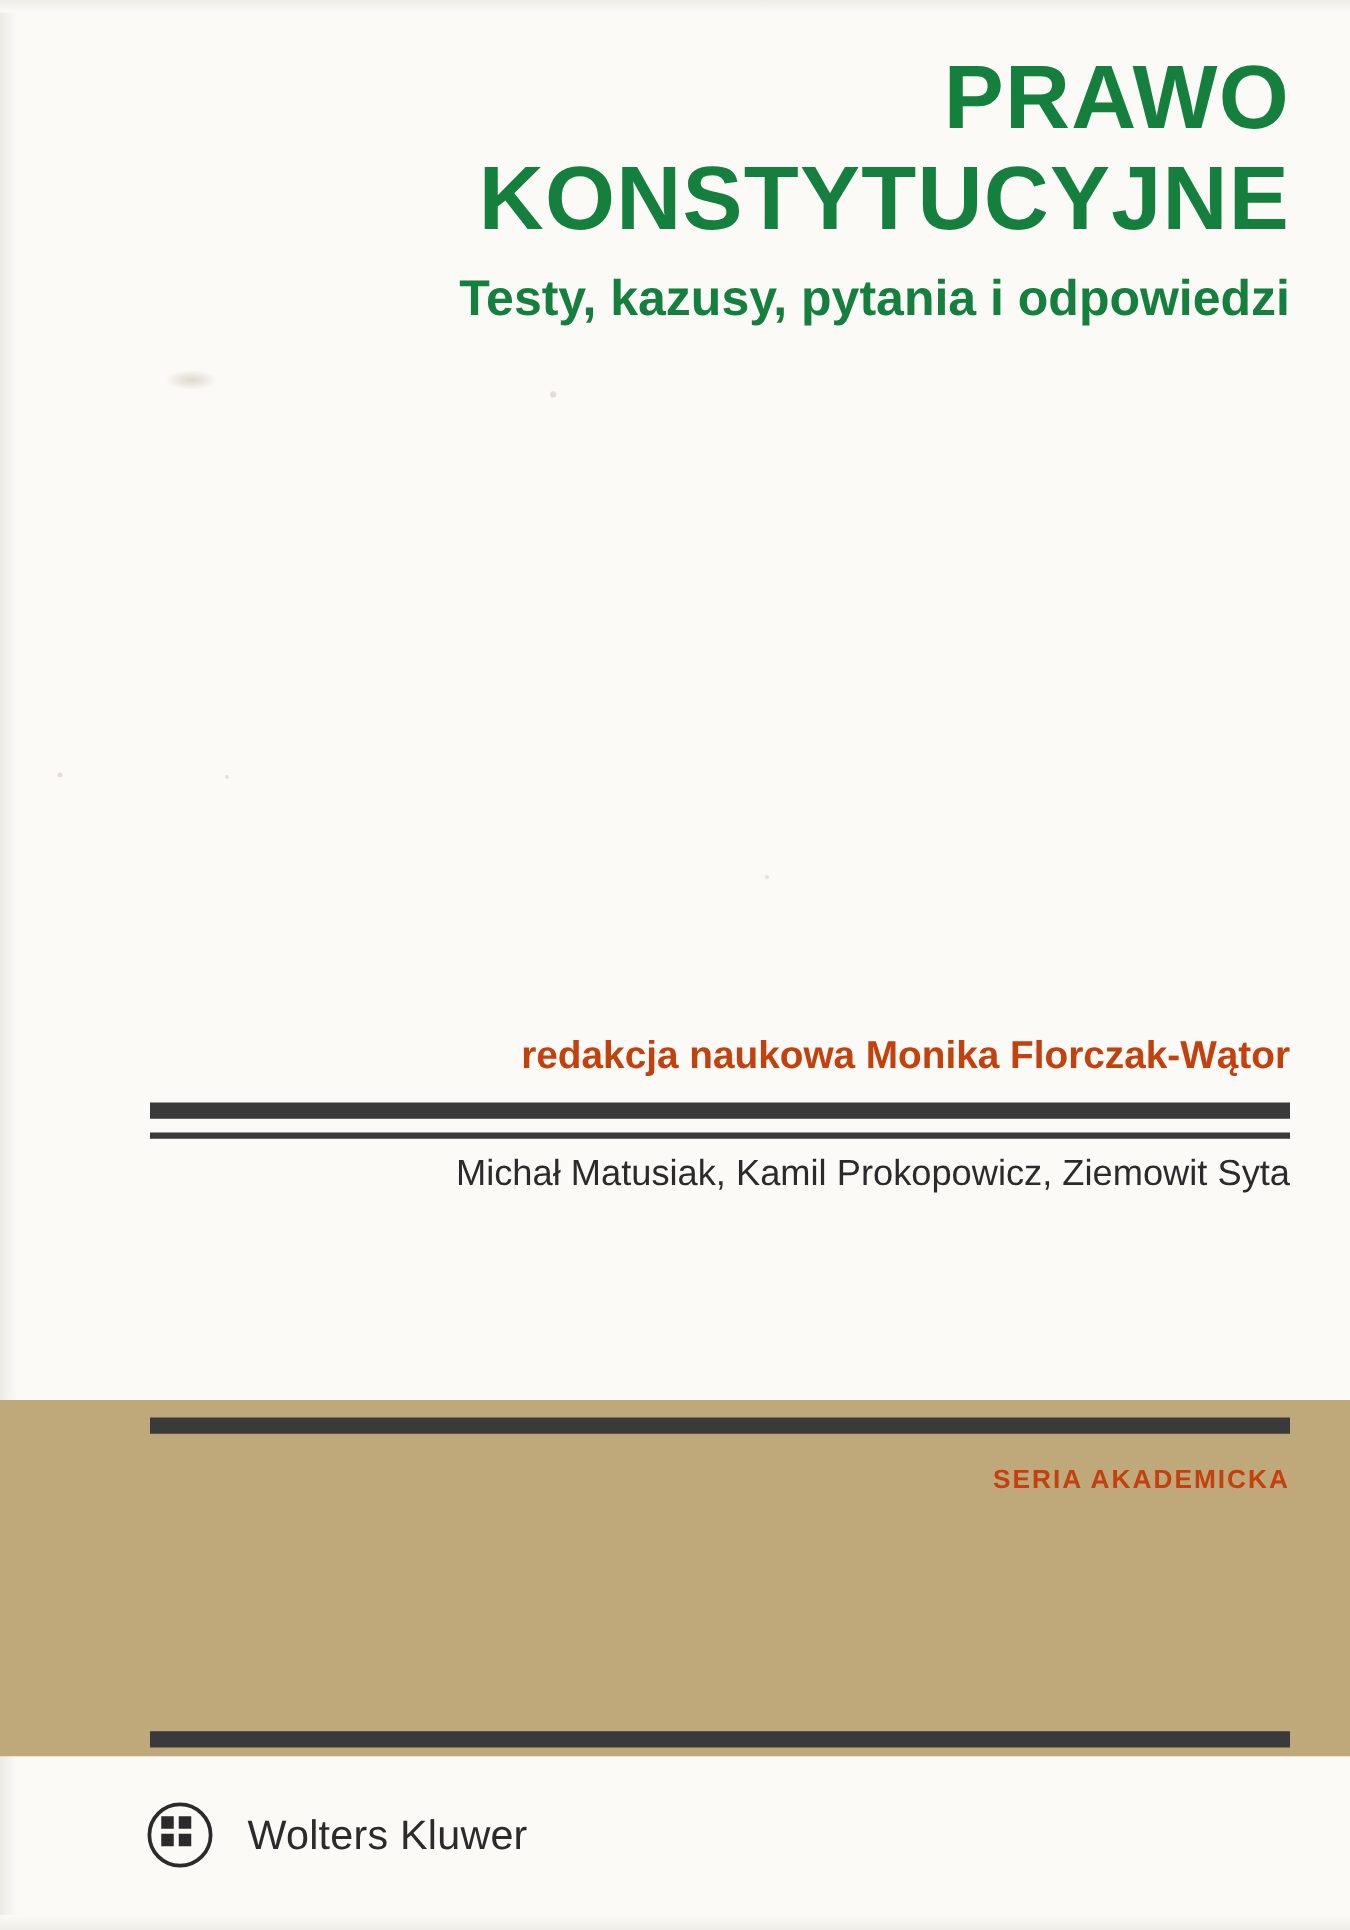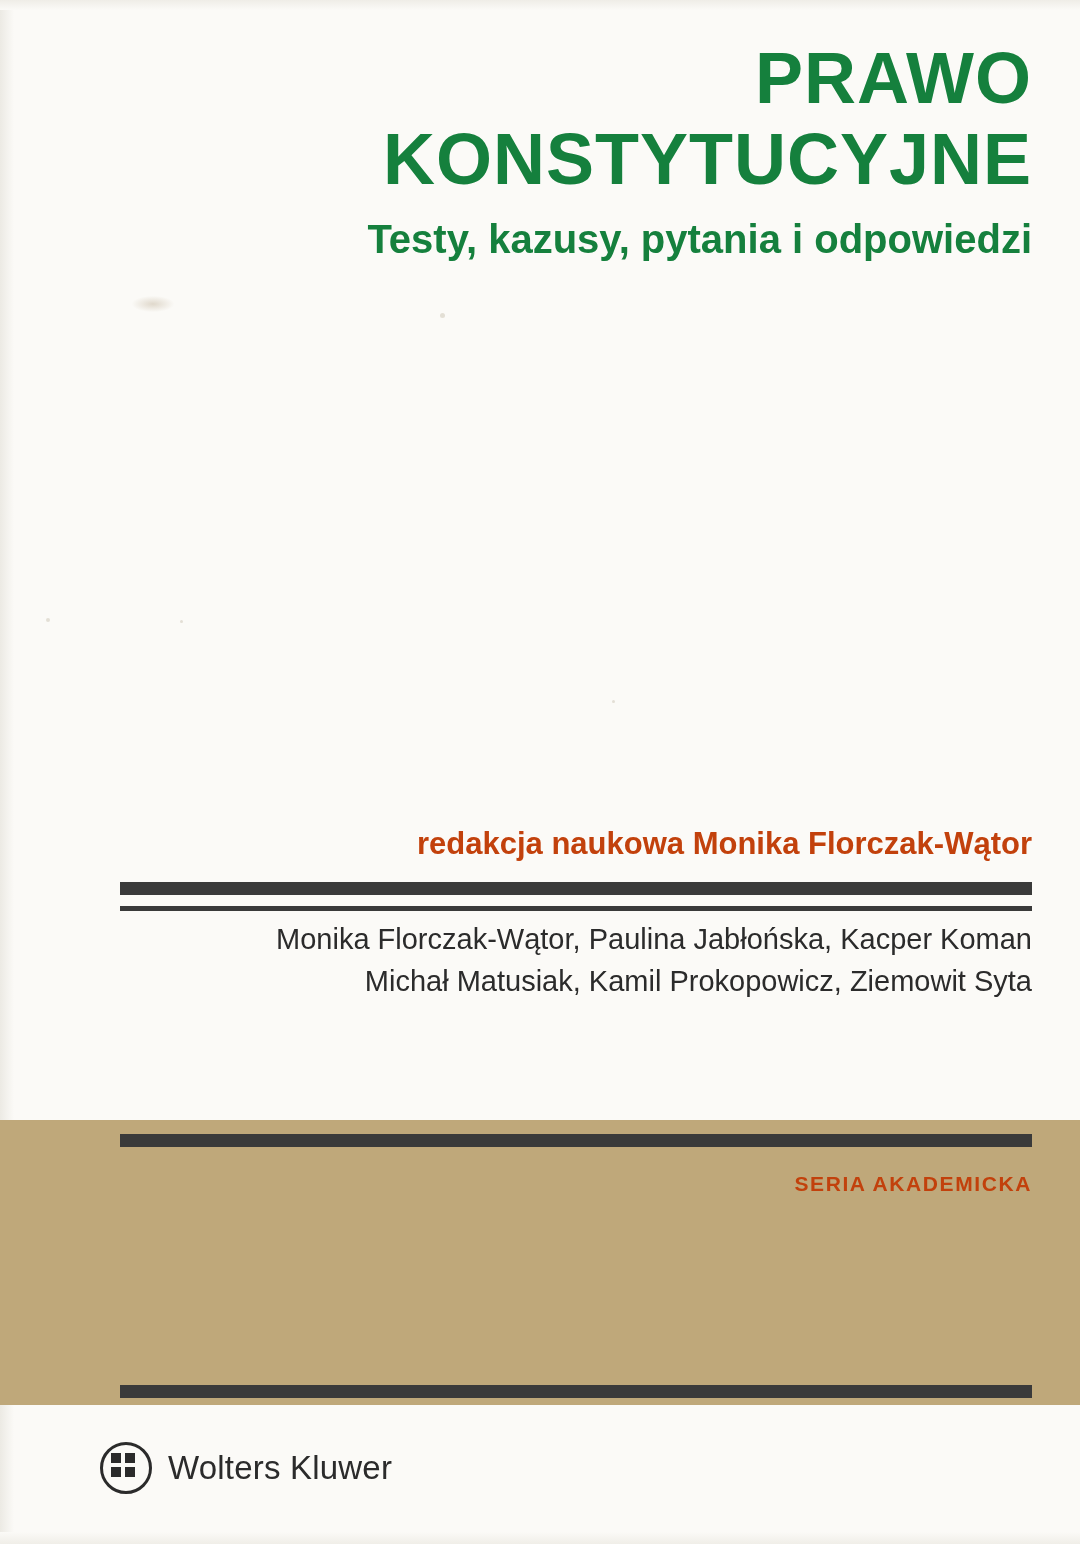--- a/index.html
+++ b/index.html
@@ -137,25 +137,25 @@
     top: 1172px;
     font-size: 21px;
     font-weight: bold;
     letter-spacing: 1.6px;
     color: #c2410c;
   }
 
   
   .publisher {
     position: absolute;
-    left: 100px;
+    left: 118px;
     top: 1442px;
     display: flex;
     align-items: center;
-    gap: 16px;
+    gap: 28px;
   }
   .logo-mark {
     width: 46px;
     height: 46px;
     border-radius: 50%;
     border: 3px solid #2b2b2b;
     position: relative;
     display: block;
   }
   .logo-mark::before,
@@ -202,21 +202,20 @@
   <div class="speck" style="left:46px; top:618px; width:4px; height:4px;"></div>
   <div class="speck" style="left:180px; top:620px; width:3px; height:3px;"></div>
   <div class="speck" style="left:612px; top:700px; width:3px; height:3px;"></div>
 
   <div class="editor-line">redakcja naukowa Monika Florczak-Wątor</div>
 
   <div class="rule rule-top"></div>
   <div class="rule rule-bottom"></div>
 
   <div class="authors">
-    <div>Monika Florczak-Wątor, Paulina Jabłońska, Kacper Koman</div>
     <div>Michał Matusiak, Kamil Prokopowicz, Ziemowit Syta</div>
   </div>
 
   <div class="band"></div>
   <div class="band-rule-top"></div>
   <div class="band-rule-bottom"></div>
   <div class="series-label">SERIA AKADEMICKA</div>
 
   <div class="publisher">
     <span class="logo-mark"></span>

